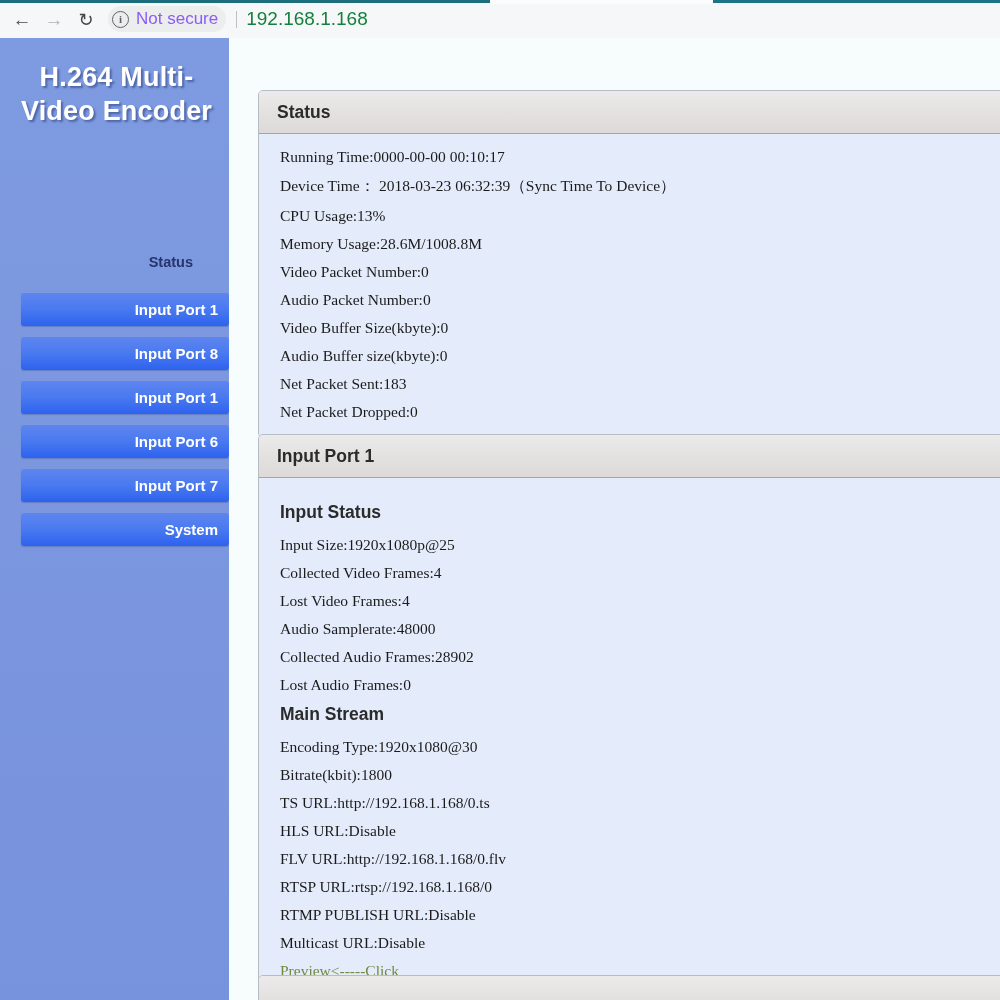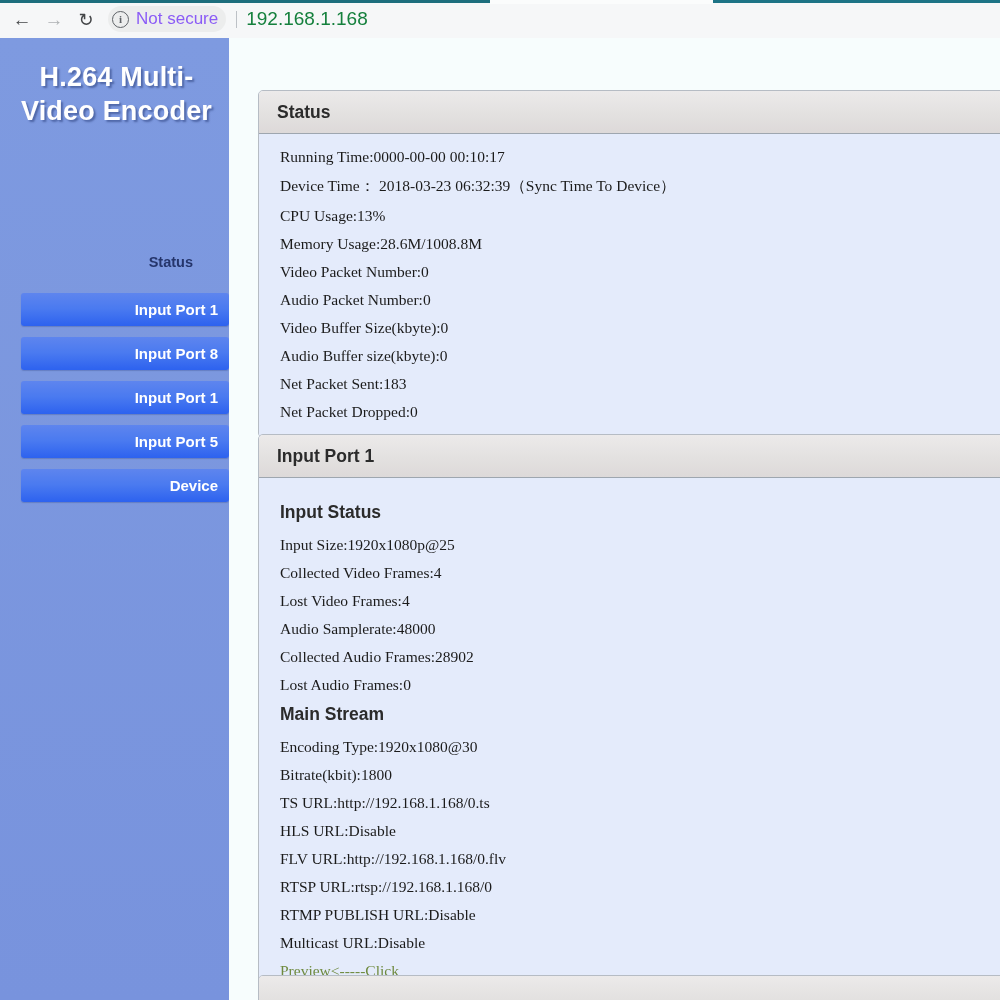--- a/index.html
+++ b/index.html
@@ -270,24 +270,27 @@
       <div class="nav-btn">
         <span class="nav-btn-label">Input Port 1</span>
       </div>
       <div class="nav-btn">
         <span class="nav-btn-label">Input Port 8</span>
       </div>
       <div class="nav-btn">
         <span class="nav-btn-label">Input Port 1</span>
       </div>
       <div class="nav-btn">
-        <span class="nav-btn-label">Input Port 5</span>
-      </div>
-      <div class="nav-btn">
-        <span class="nav-btn-label">Device</span>
+        <span class="nav-btn-label">Input Port 6</span>
+      </div>
+      <div class="nav-btn">
+        <span class="nav-btn-label">Input Port 7</span>
+      </div>
+      <div class="nav-btn">
+        <span class="nav-btn-label">System</span>
       </div>
     </div>
   </div>
 
   <div id="content">
 
     <div class="panel" id="panel-status">
       <div class="panel-header">
         <span class="panel-title">Status</span>
       </div>

